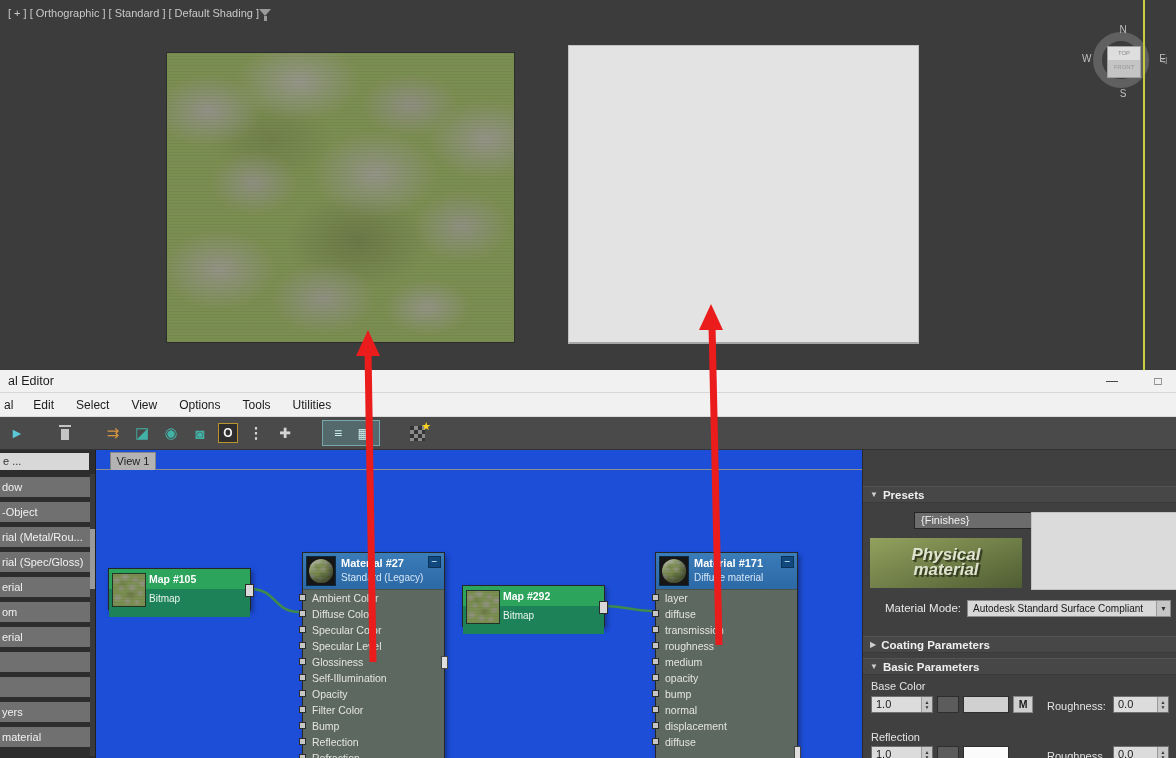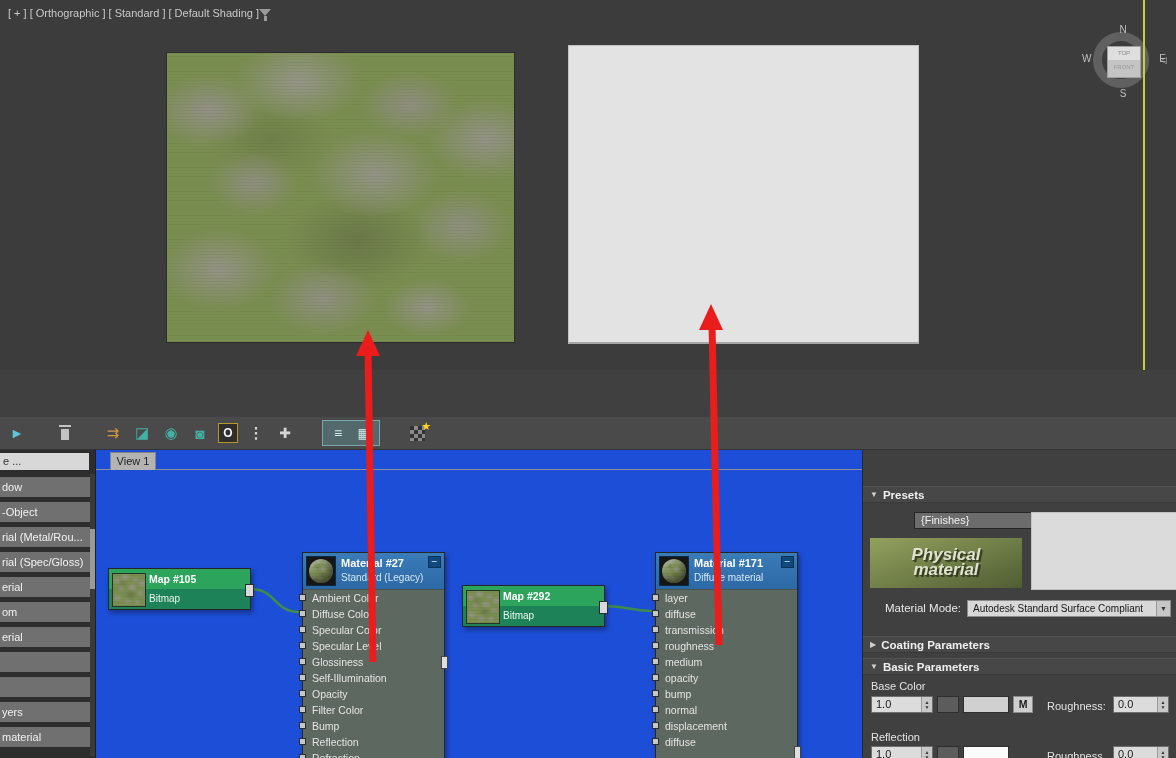--- a/index.html
+++ b/index.html
@@ -79,21 +79,21 @@
   
   .nodeview{position:absolute;left:96px;top:80px;width:766px;height:308px;background:#1d4ed8;}
   .tabstrip{position:absolute;left:0;top:0;width:100%;height:20px;border-bottom:1px solid #8f8f8f;box-sizing:border-box;}
   .tab{position:absolute;left:14px;top:2px;width:46px;height:18px;background:#b3b3b3;border:1px solid #858585;border-bottom:none;font-size:11px;color:#222;text-align:center;line-height:17px;box-sizing:border-box;}
   .canvas{position:absolute;left:0;top:20px;width:766px;height:288px;overflow:hidden;}
   .wires{position:absolute;left:0;top:0;}
 
   .node{position:absolute;border:1px solid #262626;box-shadow:2px 3px 5px rgba(0,0,0,.35);box-sizing:border-box;}
   .map-node{width:143px;height:42px;}
   .map-head{height:20px;background:#2ca45c;}
-  .map-sub{height:20px;background:#1d8258;}
+  .map-sub{height:28px;background:#1d8258;}
   .map-title{display:block;padding-left:40px;font-size:10.5px;font-weight:bold;color:#fff;line-height:20px;}
   .map-subt{display:block;padding-left:40px;font-size:10px;color:#eaf6ee;line-height:20px;}
   .map-thumb{position:absolute;left:3px;top:4px;width:32px;height:32px;border:1px solid #233327;}
   .socket-out{position:absolute;right:-4px;top:15px;width:7px;height:11px;background:#d9d9d9;border:1px solid #2c2c2c;}
 
   .mat-node{width:143px;}
   .mat-head{position:relative;height:36px;background:linear-gradient(#3a7cb8,#2c69a6);}
   .thumbbox{position:absolute;left:3px;top:3px;width:30px;height:30px;background:#161616;border:1px solid #0d2a44;box-sizing:border-box;}
   .sphere{width:24px;height:24px;margin:2px;border-radius:50%;box-shadow:inset -3px -4px 6px rgba(0,0,0,.5), inset 2px 3px 4px rgba(255,255,255,.3);}
   .mat-title{position:absolute;left:38px;top:4px;font-size:11px;font-weight:bold;color:#fff;}
@@ -151,21 +151,35 @@
     <span class="vc-letter vc-n">N</span>
     <span class="vc-letter vc-w">W</span>
     <span class="vc-letter vc-e">E</span>
     <span class="vc-letter vc-s">S</span>
     <span class="vc-arrow">◁</span>
   </div>
   <div class="axis-line"></div>
 
   <div class="editor">
 
-
+    <div class="titlebar">
+      <span class="title">al Editor</span>
+      <span class="win-btn win-min">—</span>
+      <span class="win-btn win-max">□</span>
+    </div>
+
+    <div class="menubar">
+      <span class="menu-item">al</span>
+      <span class="menu-item">Edit</span>
+      <span class="menu-item">Select</span>
+      <span class="menu-item">View</span>
+      <span class="menu-item">Options</span>
+      <span class="menu-item">Tools</span>
+      <span class="menu-item">Utilities</span>
+    </div>
 
     <div class="toolbar">
       <span class="ti ti0">
           <span>►</span>
         </span>
       <span class="sp"></span>
       <span class="ti ti1">
           <span class="trash-lid"></span>
           <span class="trash-body"></span>
         </span>

